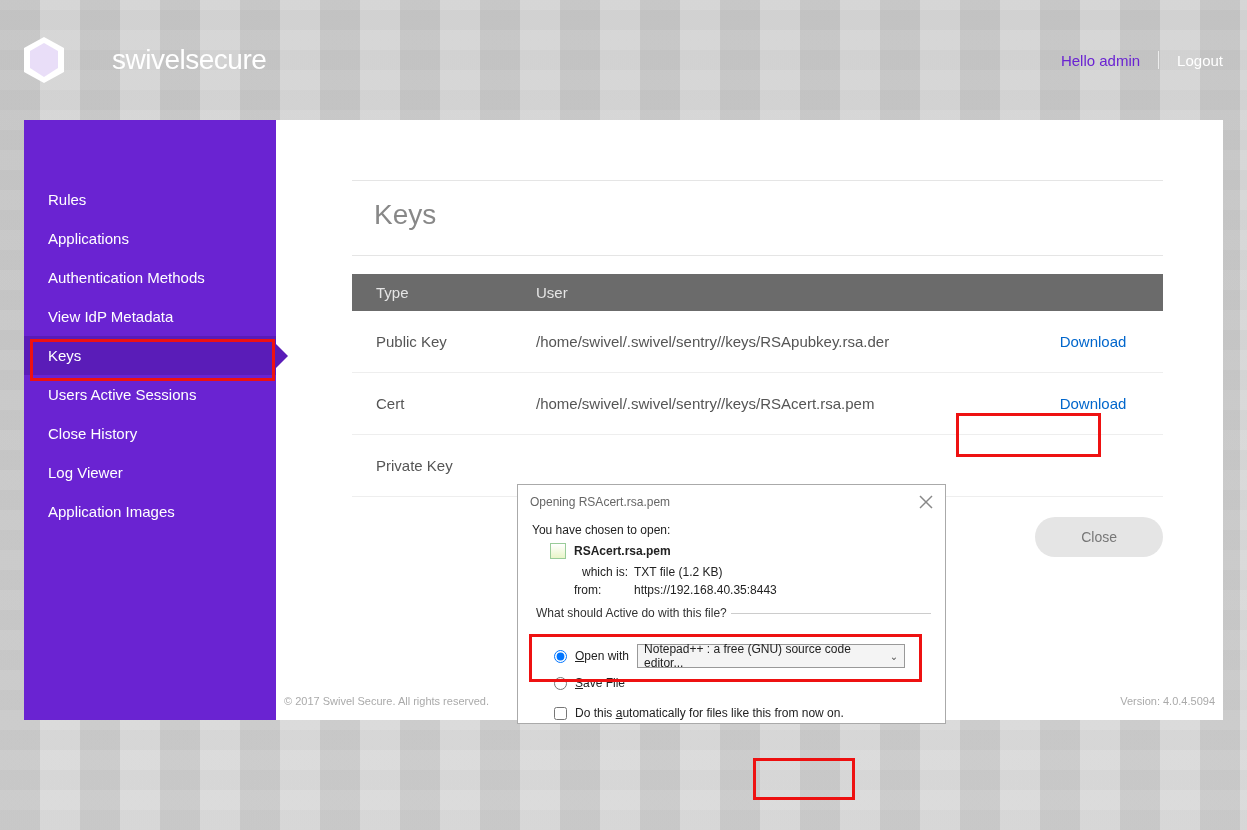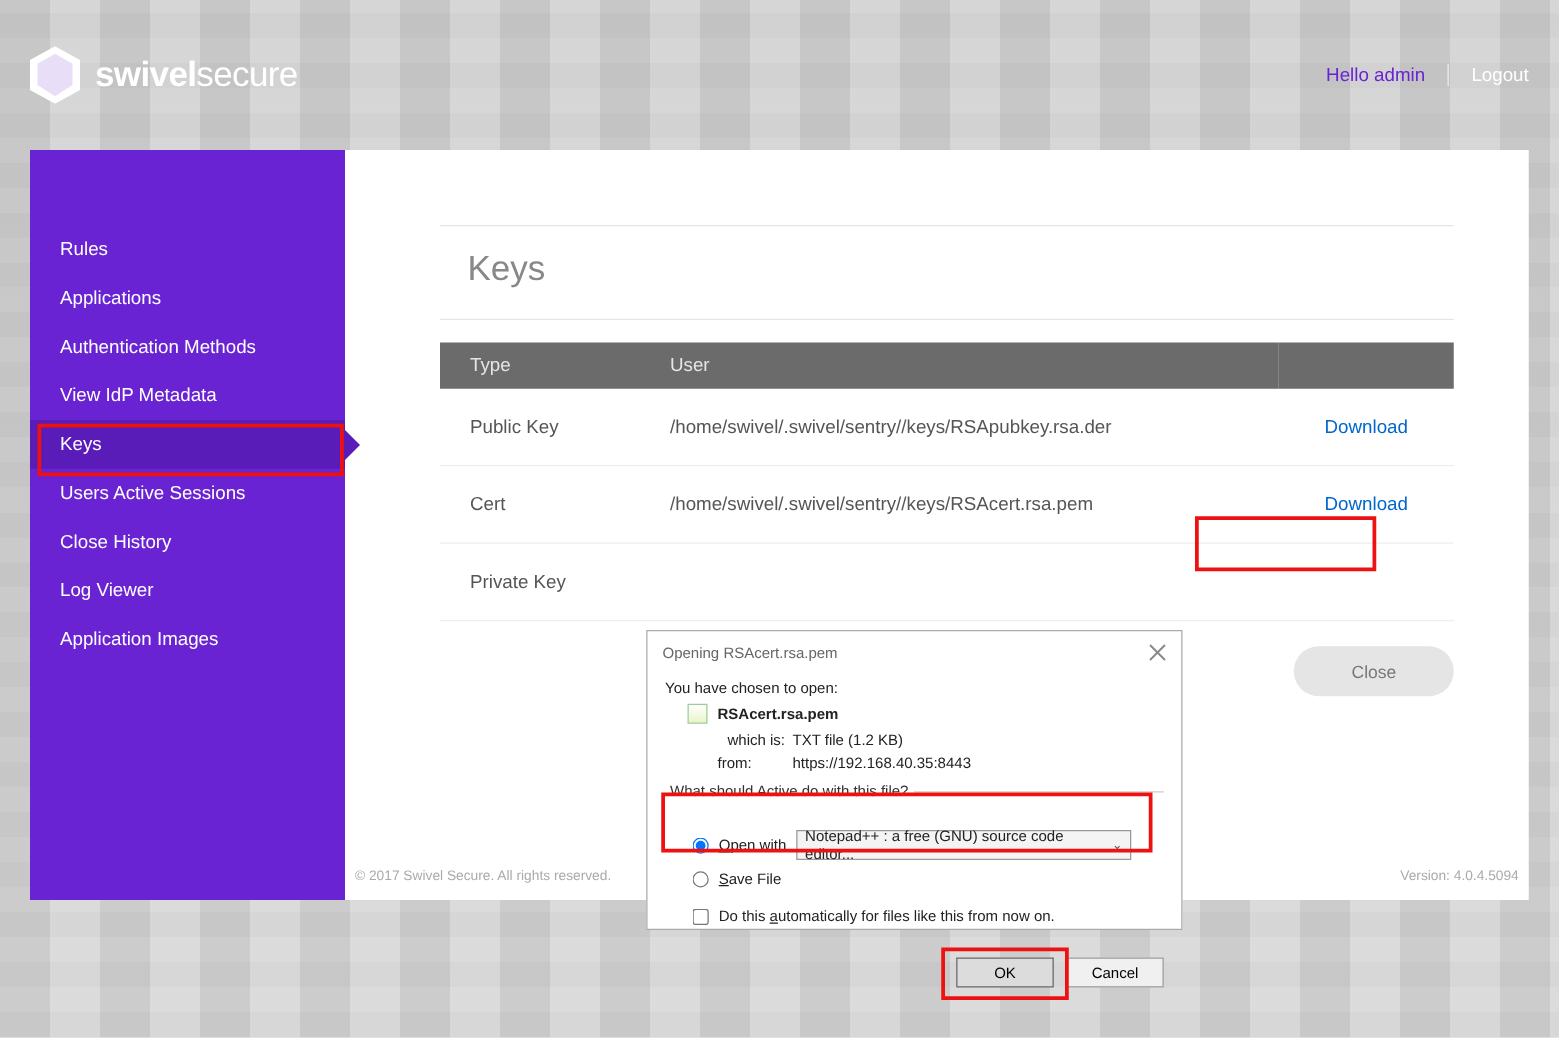--- a/index.html
+++ b/index.html
@@ -15,21 +15,21 @@
 }
 
 .header {
   position: absolute; top: 0; left: 24px; right: 24px; height: 120px;
   display: flex; justify-content: space-between; align-items: center;
   z-index: 2;
 }
 .logo { display: flex; align-items: center; gap: 12px; }
 .logo-icon { width: 40px; height: 46px; }
 .logo-text { color: #fff; font-size: 28px; font-weight: 300; letter-spacing: -0.5px; }
-.logo-text strong { font-weight: 700; }
+.logo-text strong { font-weight: 400; margin-left: 36px; }
 .header-right { display: flex; align-items: center; gap: 18px; color: #fff; font-size: 15px; }
 .hello { color: #6A23D2; }
 .divider { width: 1px; height: 18px; background: #fff; opacity: .7; }
 .logout { color: #fff; cursor: pointer; }
 
 .container {
   position: absolute; top: 120px; left: 24px; right: 24px; bottom: 110px;
   background: #fff; display: flex; z-index: 1; gap: 16px;
 }
 .sidebar { width: 252px; background: #6A23D2; padding-top: 60px; position: relative; }
@@ -64,21 +64,21 @@
 }
 
 .footer {
   position: absolute; left: 276px; right: 24px; bottom: 113px; height: 22px;
   display: flex; justify-content: space-between; color: #aaa; font-size: 11px;
   z-index: 2; padding: 0 8px;
 }
 
 
 .dialog {
-  position: absolute; left: 517px; top: 504px; width: 429px; height: 240px;
+  position: absolute; left: 517px; top: 484px; width: 429px; height: 240px;
   background: #fff; border: 1px solid #aaa; z-index: 10;
   font-family: "Segoe UI", Tahoma, sans-serif; font-size: 12px; color: #222;
 }
 .dialog-title { padding: 10px 12px; color: #666; display:flex; justify-content:space-between; align-items:center; }
 .dialog-close { width: 14px; height: 14px; cursor: pointer; }
 .dialog-body { padding: 4px 14px 0 14px; }
 .file-row { display: flex; align-items: center; gap: 8px; margin: 6px 0 0 18px; }
 .file-icon { width: 16px; height: 16px; background: linear-gradient(#fff,#e8f5c8); border:1px solid #9c9; }
 .file-name { font-weight: 700; }
 .meta { margin-left: 42px; display: grid; grid-template-columns: 60px auto; row-gap: 4px; margin-top: 6px; }
@@ -210,20 +210,16 @@
     </div>
     <div class="radio-row" style="margin-top:8px">
       <input type="radio" style="">
       <span><u>S</u>ave File</span>
     </div>
     <div class="check-row">
       <input type="checkbox" style="">
       <span>Do this <u>a</u>utomatically for files like this from now on.</span>
     </div>
   </div>
-  <div class="dialog-buttons">
-    <button class="dlg-btn ok">OK</button>
-    <button class="dlg-btn">Cancel</button>
-  </div>
 </div>
 
 <div class="hl-openwith"></div>
 <div class="hl-ok"></div>
 
 </body></html>

